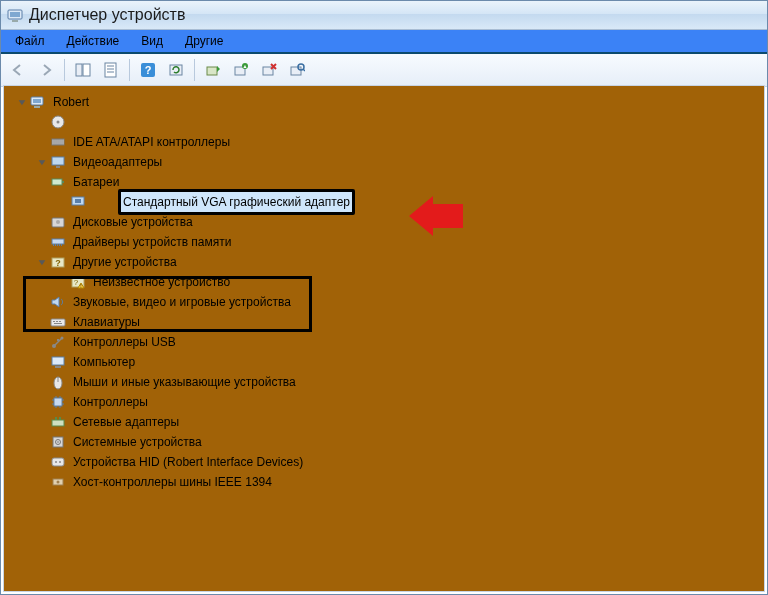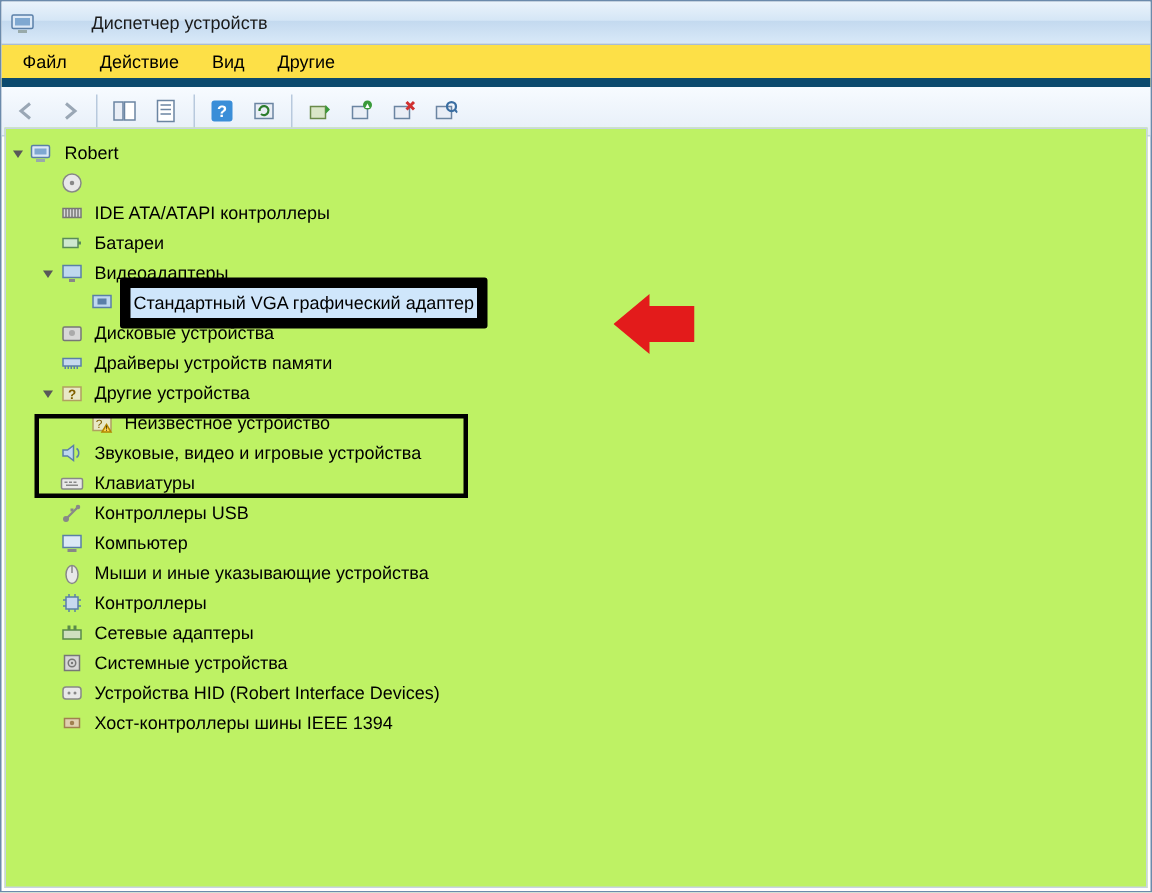--- a/index.html
+++ b/index.html
@@ -1,32 +1,32 @@
 <!DOCTYPE html>
 <html><head>
 <meta charset="utf-8">
 <style>
   html,body{margin:0;padding:0;font-family:"Segoe UI",Tahoma,sans-serif;font-size:12px;color:#000;background:#fff;}
   .window{width:768px;height:595px;border:1px solid #6b8aab;box-sizing:border-box;background:#fff;overflow:hidden;position:relative;}
   .titlebar{height:28px;background:linear-gradient(#eaf3fb,#d5e6f6 45%,#c3d9ef 46%,#d9e9f8);display:flex;align-items:center;padding:0 6px;border-bottom:1px solid #a9bdd4;}
   .titlebar .app-icon{width:16px;height:16px;margin-right:6px;flex:0 0 16px;}
-  .titlebar .title{font-size:12px;color:#1a1a1a;margin-left:32px;}
-  .menubar{height:22px;background:#fde047;border-bottom:6px solid #0c4a6e;display:flex;align-items:center;padding:0 4px;gap:2px;}
+  .titlebar .title{font-size:16px;color:#1a1a1a;}
+  .menubar{height:22px;background:#3b82f6;border-bottom:2px solid #0c4a6e;display:flex;align-items:center;padding:0 4px;gap:2px;}
   .menubar .menu-item{padding:2px 10px;border-radius:3px;cursor:default;}
   .toolbar{height:32px;background:linear-gradient(#f7fbff,#e6eef8);border-bottom:1px solid #c2d2e6;display:flex;align-items:center;padding:0 4px;gap:2px;}
   .tb-btn{width:24px;height:24px;border:1px solid transparent;border-radius:3px;display:flex;align-items:center;justify-content:center;cursor:default;}
   .tb-sep{width:1px;height:22px;background:#b8c9dd;margin:0 3px;}
-  .tree-pane{position:absolute;top:84px;left:2px;right:2px;bottom:2px;border:1px solid #c8d4e3;background:#bef264;overflow:auto;padding:6px 2px;}
+  .tree-pane{position:absolute;top:84px;left:2px;right:2px;bottom:2px;border:1px solid #c8d4e3;background:#a16207;overflow:auto;padding:6px 12px;}
   .node{display:flex;align-items:center;height:20px;line-height:20px;white-space:nowrap;}
   .node .expander{width:12px;height:12px;margin-right:2px;display:inline-flex;align-items:center;justify-content:center;flex:0 0 12px;}
   .node .expander svg{display:block;}
   .node .spacer{display:inline-block;flex:0 0 auto;}
   .node .nicon{width:16px;height:16px;margin-right:4px;flex:0 0 16px;}
   .node .label{padding:1px 3px;border-radius:2px;}
-  .node.selected .label{background:#cfe6fb;border:7px solid #000000;padding:0 2px;}
+  .node.selected .label{background:#cfe6fb;border:3px solid #000000;padding:0 2px;margin-left:28px;}
   .redarrow{position:absolute;}
   .blackbox{position:absolute;border:3px solid #000;pointer-events:none;}
 </style>
 </head>
 <body>
 
 <div class="window">
 
   <div class="titlebar">
     <span class="app-icon">
@@ -145,39 +145,39 @@
             <line x1="4" y1="5" x2="4" y2="11" stroke="#777"></line>
             <line x1="6" y1="5" x2="6" y2="11" stroke="#777"></line>
             <line x1="8" y1="5" x2="8" y2="11" stroke="#777"></line>
             <line x1="10" y1="5" x2="10" y2="11" stroke="#777"></line>
             <line x1="12" y1="5" x2="12" y2="11" stroke="#777"></line>
           </svg></span>
     <span class="label">IDE ATA/ATAPI контроллеры</span>
   </div>
       <div class="node ">
     <span class="spacer" style="width:20px"></span>
-    <span class="expander"></span>
-    <span class="nicon"><svg viewBox="0 0 16 16" width="16" height="16">
-            <rect x="2" y="5" width="10" height="6" fill="#cfe8cf" stroke="#5a8a5a"></rect>
-            <rect x="12" y="7" width="2" height="2" fill="#5a8a5a"></rect>
-          </svg></span>
-    <span class="label">Батареи</span>
-  </div>
-      <div class="node ">
-    <span class="spacer" style="width:20px"></span>
     <span class="expander">
           <svg width="10" height="10" viewBox="0 0 12 12">
             <path d="M2 4 L10 4 L6 10 Z" fill="#595959"></path>
           </svg>
         </span>
     <span class="nicon"><svg viewBox="0 0 16 16" width="16" height="16">
             <rect x="2" y="3" width="12" height="8" fill="#bfd8ef" stroke="#5a7fa8"></rect>
             <rect x="6" y="12" width="4" height="2" fill="#888"></rect>
           </svg></span>
     <span class="label">Видеоадаптеры</span>
+  </div>
+      <div class="node ">
+    <span class="spacer" style="width:20px"></span>
+    <span class="expander"></span>
+    <span class="nicon"><svg viewBox="0 0 16 16" width="16" height="16">
+            <rect x="2" y="5" width="10" height="6" fill="#cfe8cf" stroke="#5a8a5a"></rect>
+            <rect x="12" y="7" width="2" height="2" fill="#5a8a5a"></rect>
+          </svg></span>
+    <span class="label">Батареи</span>
   </div>
       <div class="node selected">
     <span class="spacer" style="width:40px"></span>
     <span class="expander"></span>
     <span class="nicon"><svg viewBox="0 0 16 16" width="16" height="16">
             <rect x="2" y="3" width="12" height="8" fill="#bfd8ef" stroke="#5a7fa8"></rect>
             <rect x="5" y="5" width="6" height="4" fill="#5a7fa8"></rect>
           </svg></span>
     <span class="label">Стандартный VGA графический адаптер</span>
   </div>

